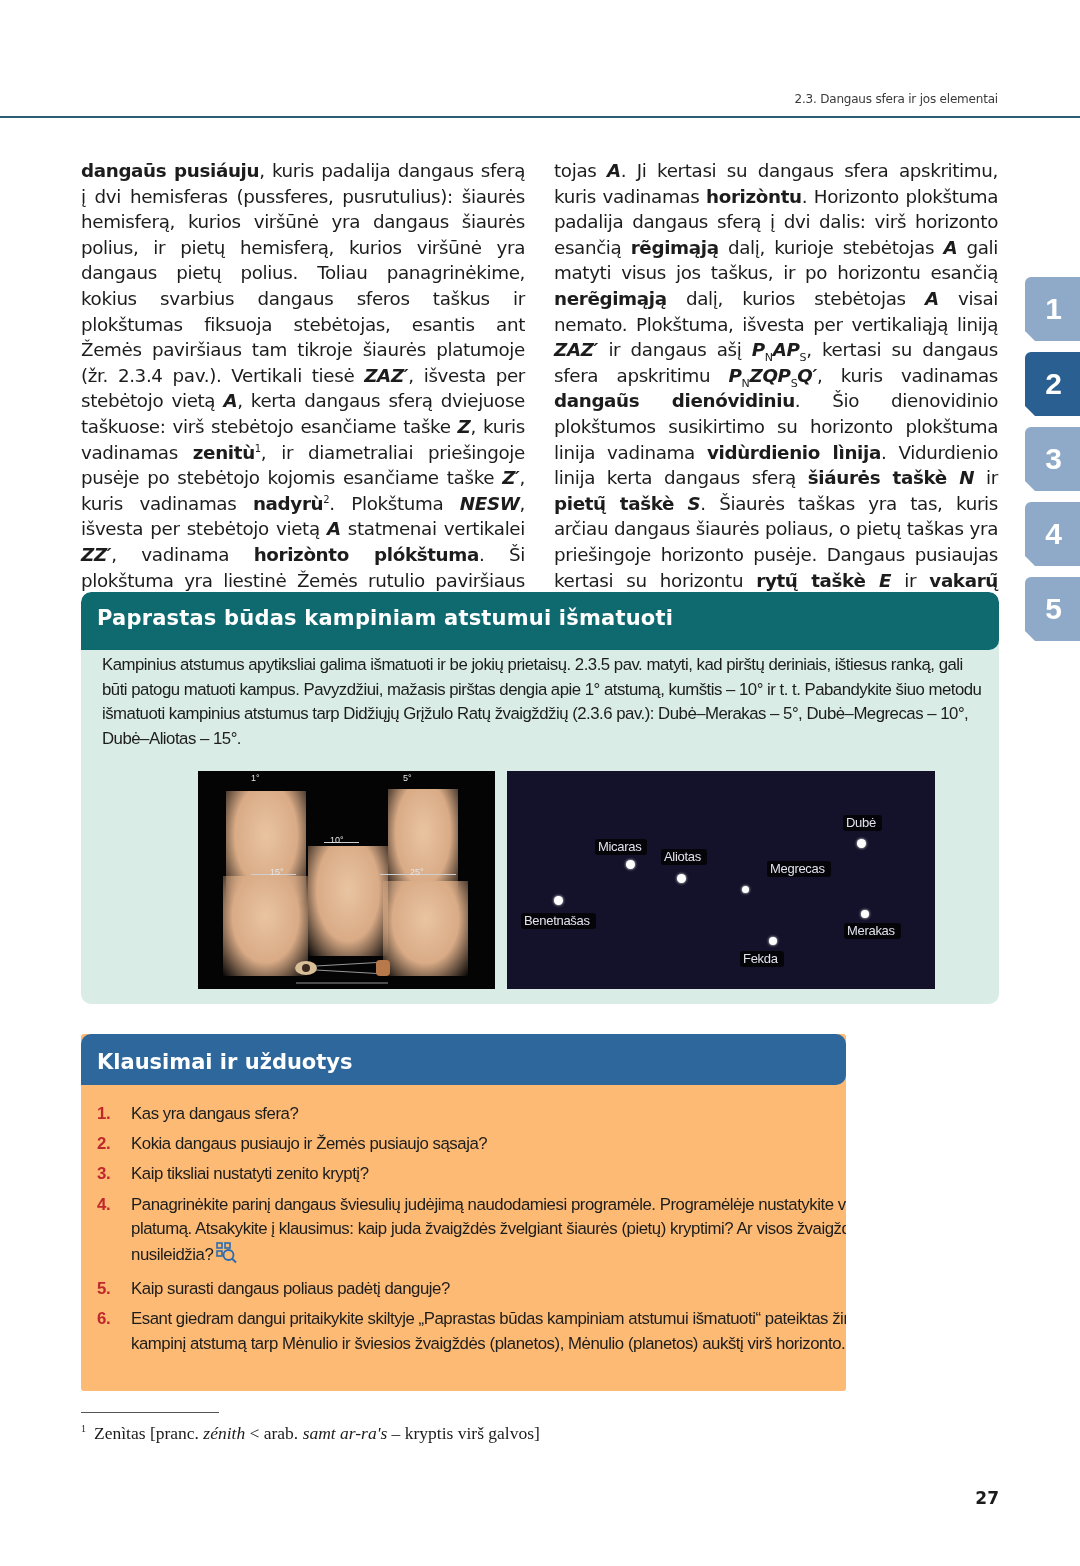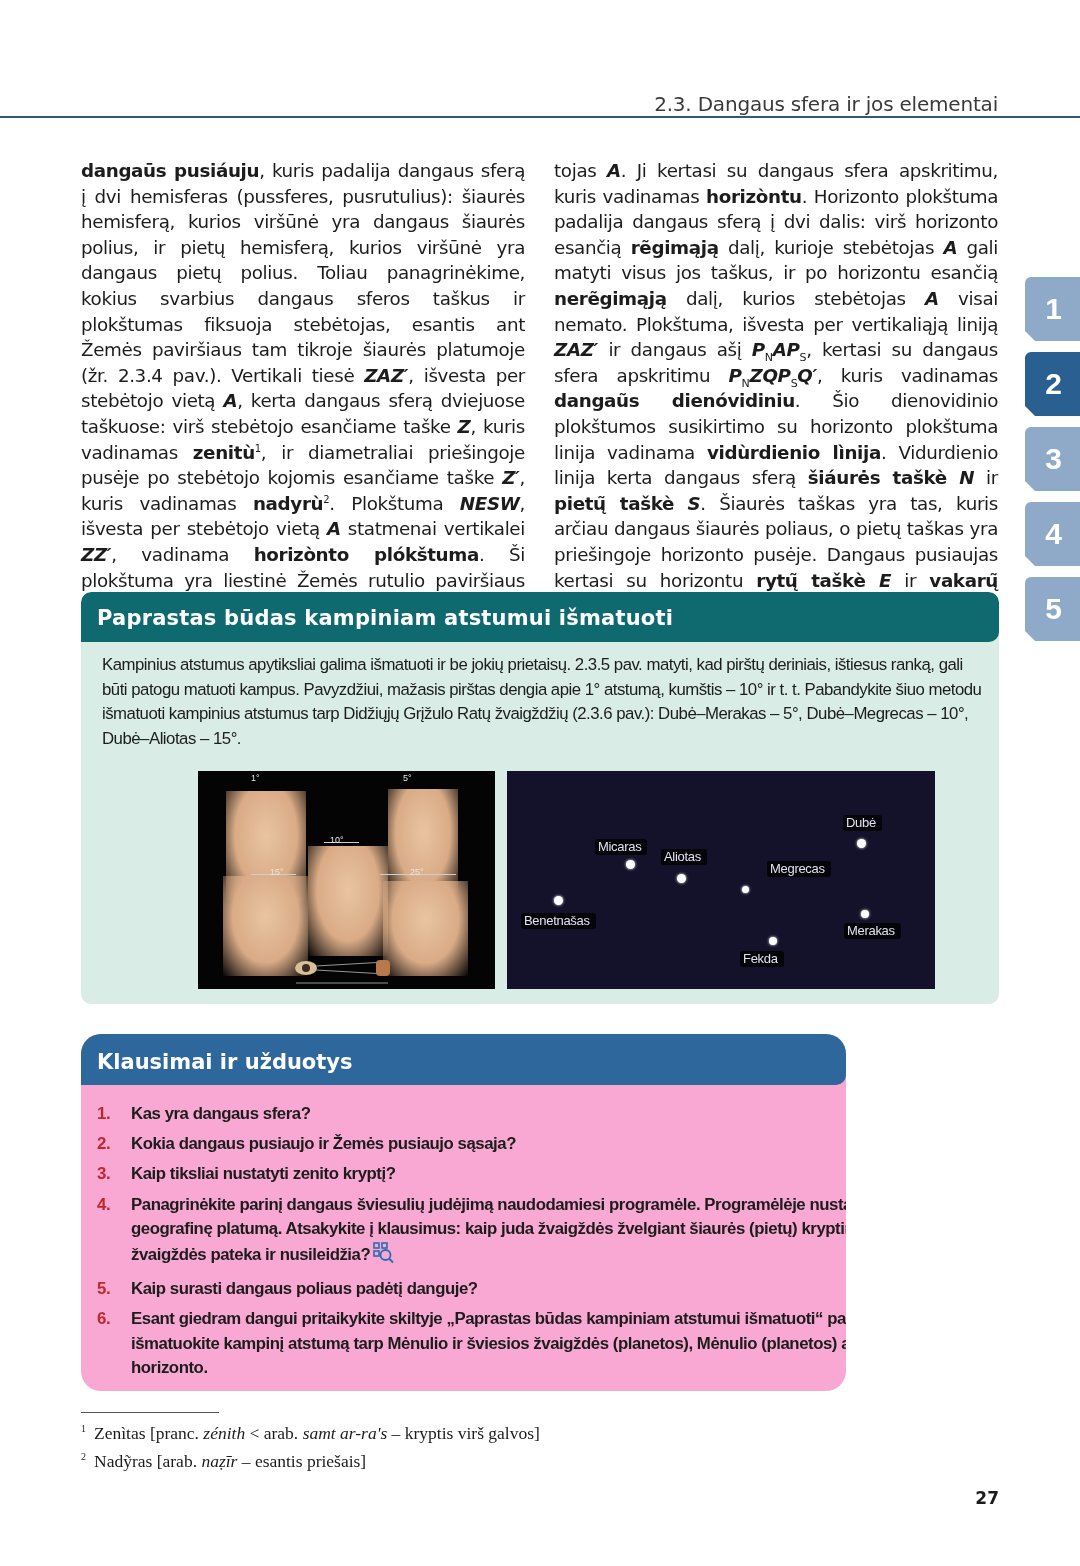--- a/index.html
+++ b/index.html
@@ -1,59 +1,59 @@
 <!DOCTYPE html>
 <html><head>
 <meta charset="utf-8">
 <style>
   html, body { margin:0; padding:0; }
   body { width:1080px; height:1566px; background:#ffffff; position:relative; overflow:hidden;
          font-family:"DejaVu Sans", sans-serif; color:#1c1c1c; }
-  .header-title { position:absolute; right:82px; top:92px; font-size:20px; color:#3a3a3a; letter-spacing:-0.2px; }
+  .header-title { position:absolute; right:82px; top:92px; font-size:12px; color:#3a3a3a; letter-spacing:-0.2px; }
   .header-rule { position:absolute; left:0; right:0; top:116px; height:2px; background:#2b5e74; }
 
   .col { position:absolute; top:158px; width:444px; font-size:18.3px; line-height:25.6px; text-align:justify; letter-spacing:-0.35px; }
   .col-left { left:81px; }
   .col-right { left:554px; }
   .col b { font-weight:bold; }
   .col i { font-style:italic; font-weight:bold; }
   .col sup { font-size:10px; line-height:0; }
   .col sub { font-size:11px; line-height:0; }
 
   .tabs { position:absolute; right:0; top:277px; width:55px; }
   .tab { position:relative; height:64px; margin-bottom:11px; background:#8fa9c8; color:#ffffff;
          font-family:"Liberation Sans", sans-serif; font-weight:bold; font-size:30px;
          display:flex; align-items:center; justify-content:center; padding-left:2px;
          border-radius:6px 0 0 6px; clip-path:polygon(0 0,100% 0,100% 100%,10px 100%,0 calc(100% - 10px)); }
   .tab.active { background:#2a5f92; }
 
   .box1 { position:absolute; left:81px; top:592px; width:918px; height:412px; background:#d9ece6; border-radius:10px; overflow:hidden; }
-  .box1-head { height:50px; background:#0f6a70; border-radius:10px 10px 10px 0; color:#ffffff;
+  .box1-head { height:58px; background:#0f6a70; border-radius:10px 10px 10px 0; color:#ffffff;
                font-size:21px; font-weight:bold; line-height:53px; padding-left:16px; letter-spacing:0.2px; }
   .box1-text { position:absolute; left:21px; top:61px; width:880px; font-family:"Liberation Sans", sans-serif;
                font-size:16.8px; line-height:24.7px; letter-spacing:-0.5px; color:#1c1c1c; }
 
   .img-hands { position:absolute; left:198px; top:771px; width:297px; height:218px; background:#050404; overflow:hidden; }
   .img-stars { position:absolute; left:507px; top:771px; width:428px; height:218px; background:#14122a; overflow:hidden; }
   .star { position:absolute; border-radius:50%; background:#ffffff; box-shadow:0 0 3px #ffffff; }
   .star-label { position:absolute; font-family:"Liberation Sans", sans-serif; font-size:13px; color:#e2e2ee;
                 background:#050409; padding:0 6px 1px 3px; border-radius:3px; letter-spacing:-0.3px; }
 
   .hand { position:absolute; background:radial-gradient(ellipse at 50% 40%, #e9c4a2 0%, #d9ab86 55%, rgba(40,25,15,0) 100%); }
   .meas { position:absolute; color:#e6e6e6; font-size:9px; font-family:"Liberation Sans", sans-serif; white-space:nowrap; }
   .meas-line { position:absolute; height:1px; background:#cfcfcf; }
 
-  .box2 { position:absolute; left:81px; top:1034px; width:765px; height:357px; background:#f9a8d4; border-radius:20px; overflow:hidden; }
+  .box2 { position:absolute; left:81px; top:1034px; width:765px; height:357px; background:#fdba74; border-radius:3px; overflow:hidden; }
   .box2-head { height:51px; background:#2e679c; border-radius:10px 10px 10px 0; color:#ffffff;
                font-size:21px; font-weight:bold; line-height:56px; padding-left:16px; }
   .qlist { position:absolute; left:16px; top:68px; width:890px; font-family:"Liberation Sans", sans-serif;
            font-size:16.8px; line-height:24.6px; letter-spacing:-0.45px; color:#1c1c1c; }
   .q { display:flex; margin-bottom:5.6px; }
   .q-num { width:34px; flex:none; color:#c0272d; font-weight:bold; }
-  .q-text { flex:1;font-weight:bold; }
+  .q-text { flex:1; }
   .qr-icon { display:inline-block; vertical-align:-4px; margin-left:3px; }
 
   .fn-rule { position:absolute; left:81px; top:1412px; width:138px; height:1px; background:#555; }
   .footnotes { position:absolute; left:81px; top:1417px; font-family:"Liberation Serif", serif; font-size:17.5px; line-height:23px; color:#1c1c1c; }
   .footnotes sup { font-size:10px; margin-right:8px; }
   .footnotes i { font-style:italic; }
 
   .page-num { position:absolute; right:81px; top:1488px; font-size:17px; font-weight:bold; color:#1c1c1c; }
 </style>
 </head>
@@ -161,16 +161,15 @@
     <div class="q">
       <span class="q-num">6.</span>
       <span class="q-text">Esant giedram dangui pritaikykite skiltyje „Paprastas būdas kampiniam atstumui išmatuoti“ pateiktas žinias – išmatuokite kampinį atstumą tarp Mėnulio ir šviesios žvaigždės (planetos), Mėnulio (planetos) aukštį virš horizonto.</span>
     </div>
   </div>
 </div>
 
 <div class="fn-rule"></div>
 <div class="footnotes">
   <div><sup>1</sup><span>Zenìtas [pranc. </span><i>zénith</i><span> &lt; arab. </span><i>samt ar-ra's</i><span> – kryptis virš galvos]</span></div>
-  <div><sup>2</sup><span>Nadỹras [arab. </span><i>naẓīr</i><span> – esantis priešais]</span></div>
 </div>
 
 <div class="page-num">27</div>
 
 </body></html>

